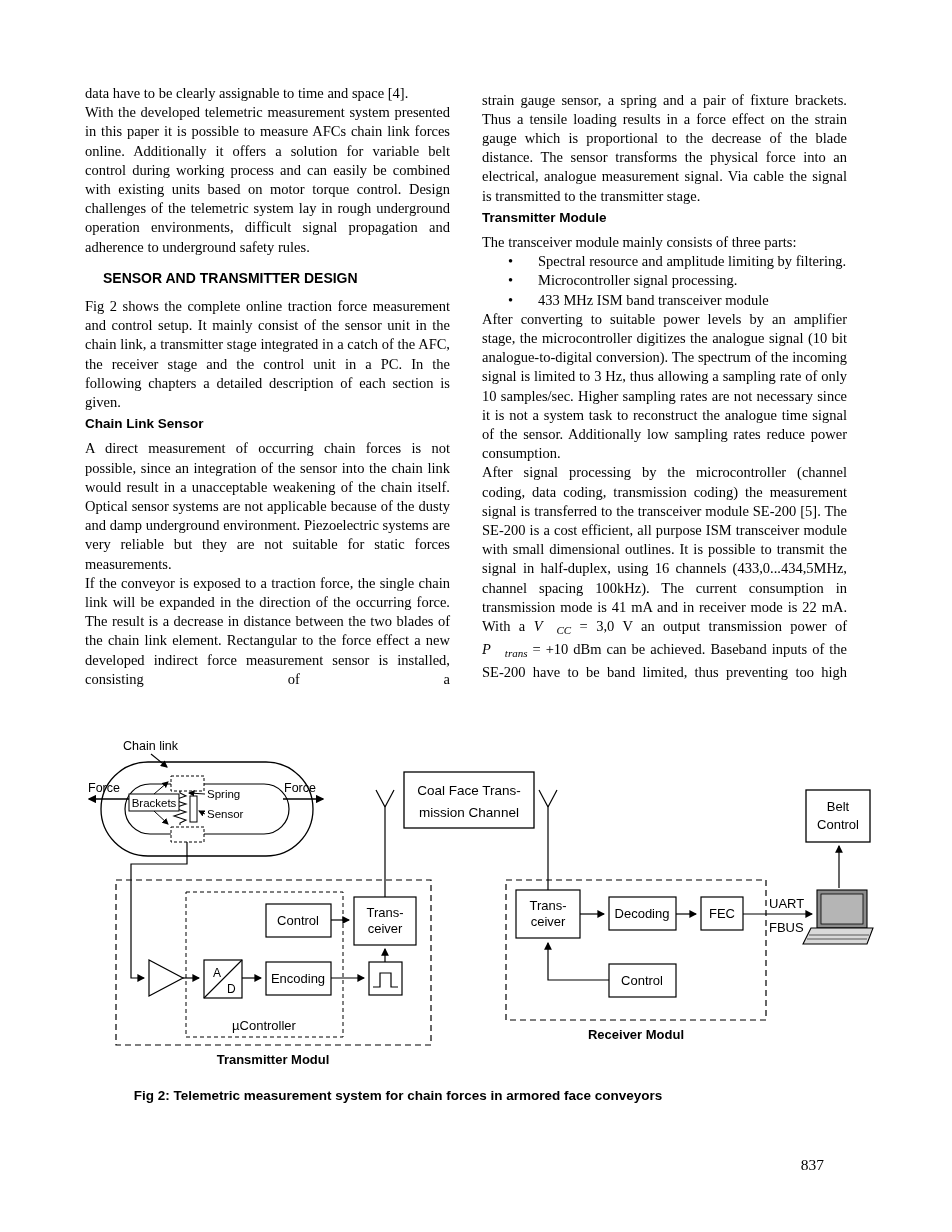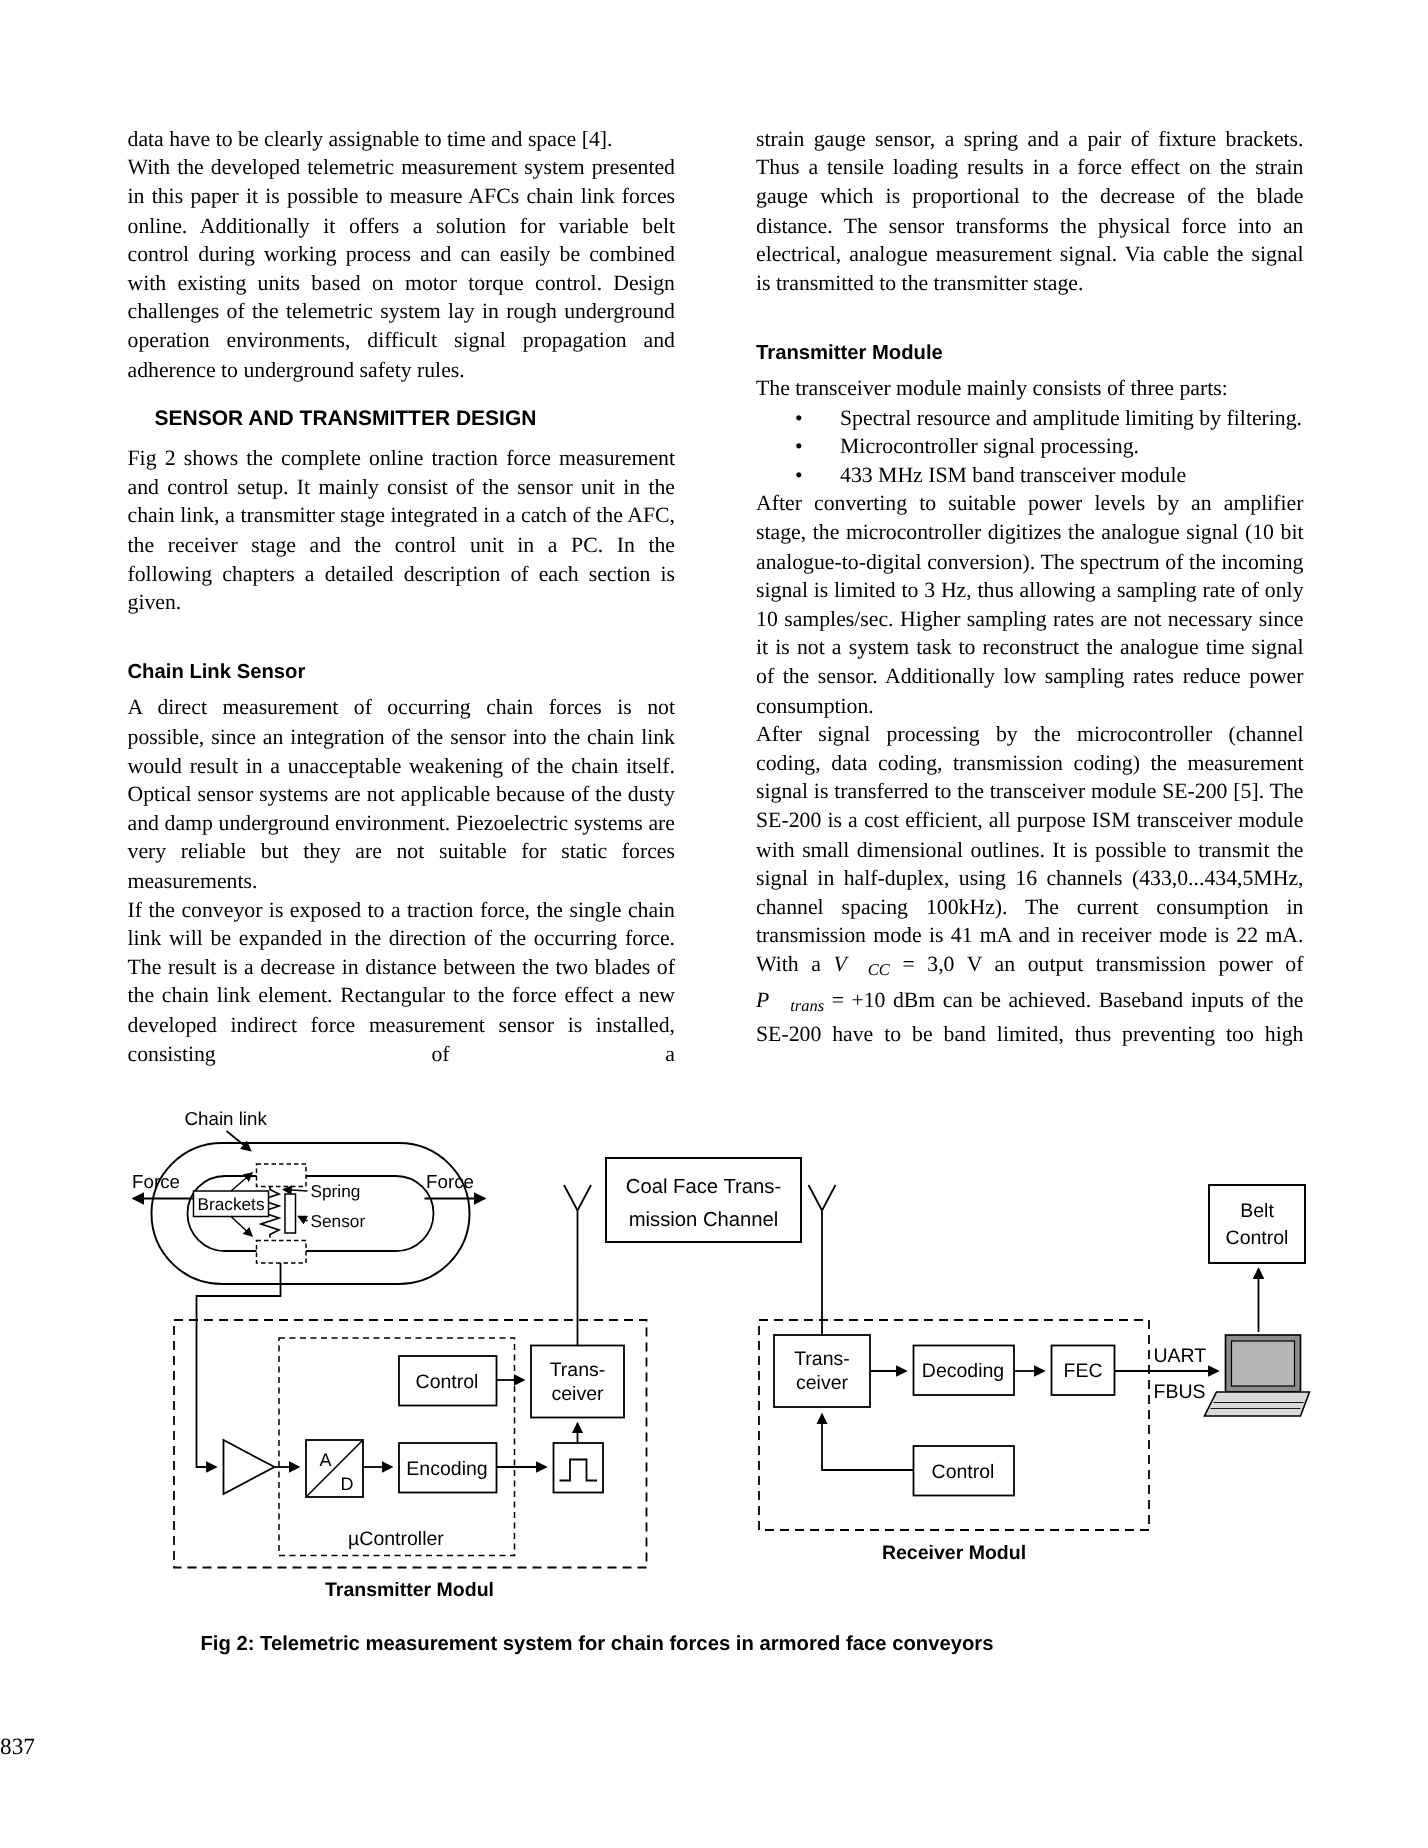--- a/index.html
+++ b/index.html
@@ -1,36 +1,36 @@
 <!DOCTYPE html>
 <html><head>
 <meta charset="utf-8">
 <style>
   html,body { margin:0; padding:0; }
   body {
     width:952px; height:1232px; background:#ffffff; color:#000;
     font-family:"Liberation Serif", serif; position:relative; overflow:hidden;
   }
-  .columns { position:absolute; left:85px; top:84px; width:784px; display:flex; gap:54px; }
+  .columns { position:absolute; left:85px; top:84px; width:784px; display:flex; gap:32px;align-items:center; }
   .col { width:365px; font-size:14.5px; line-height:19.2px; }
   p { margin:0; text-align:justify; }
   .jlast { text-align-last:justify; }
   h2.section { font-family:"Liberation Sans",sans-serif; font-size:14px; font-weight:bold; margin:12px 0 9px 18px; }
-  h3.sub { font-family:"Liberation Sans",sans-serif; font-size:13.5px; font-weight:bold; margin:26px 0 6px 0; }
+  h3.sub { font-family:"Liberation Sans",sans-serif; font-size:13.5px; font-weight:bold; margin:2px 0 6px 0; }
   ul.bullets { margin:0; padding:0; list-style:none; }
   ul.bullets li { position:relative; padding-left:56px; text-align:justify; }
   ul.bullets li::before { content:"\2022"; position:absolute; left:26px; }
   .var { font-style:italic; }
   .sub-s { font-size:11px; vertical-align:-3px;margin-left:14px; }
   .figure { position:absolute; top:732px; left:1px; width:952px; height:360px;text-align:center; }
   svg { display:block; }
   svg text { font-family:"Liberation Sans",sans-serif; fill:#000; }
   .caption { position:absolute; top:1088px; left:0; width:796px; text-align:center;
              font-family:"Liberation Sans",sans-serif; font-weight:bold; font-size:13.5px; }
-  .pageno { position:absolute; top:1156px; left:0; width:824px; text-align:left; font-size:15.5px; }
+  .pageno { position:absolute; top:1156px; left:0; width:824px; text-align:right; font-size:15.5px; }
 </style>
 </head>
 <body>
 
 <div class="columns">
   <div class="col">
     <p>data have to be clearly assignable to time and space [4].</p>
     <p>With the developed telemetric measurement system presented in this paper it is possible to measure AFCs chain link forces online. Additionally it offers a solution for variable belt control during working process and can easily be combined with existing units based on motor torque control. Design challenges of the telemetric system lay in rough underground operation environments, difficult signal propagation and adherence to underground safety rules.</p>
     <h2 class="section">SENSOR AND TRANSMITTER DESIGN</h2>
     <p>Fig 2 shows the complete online traction force measurement and control setup. It mainly consist of the sensor unit in the chain link, a transmitter stage integrated in a catch of the AFC, the receiver stage and the control unit in a PC. In the following chapters a detailed description of each section is given.</p>

